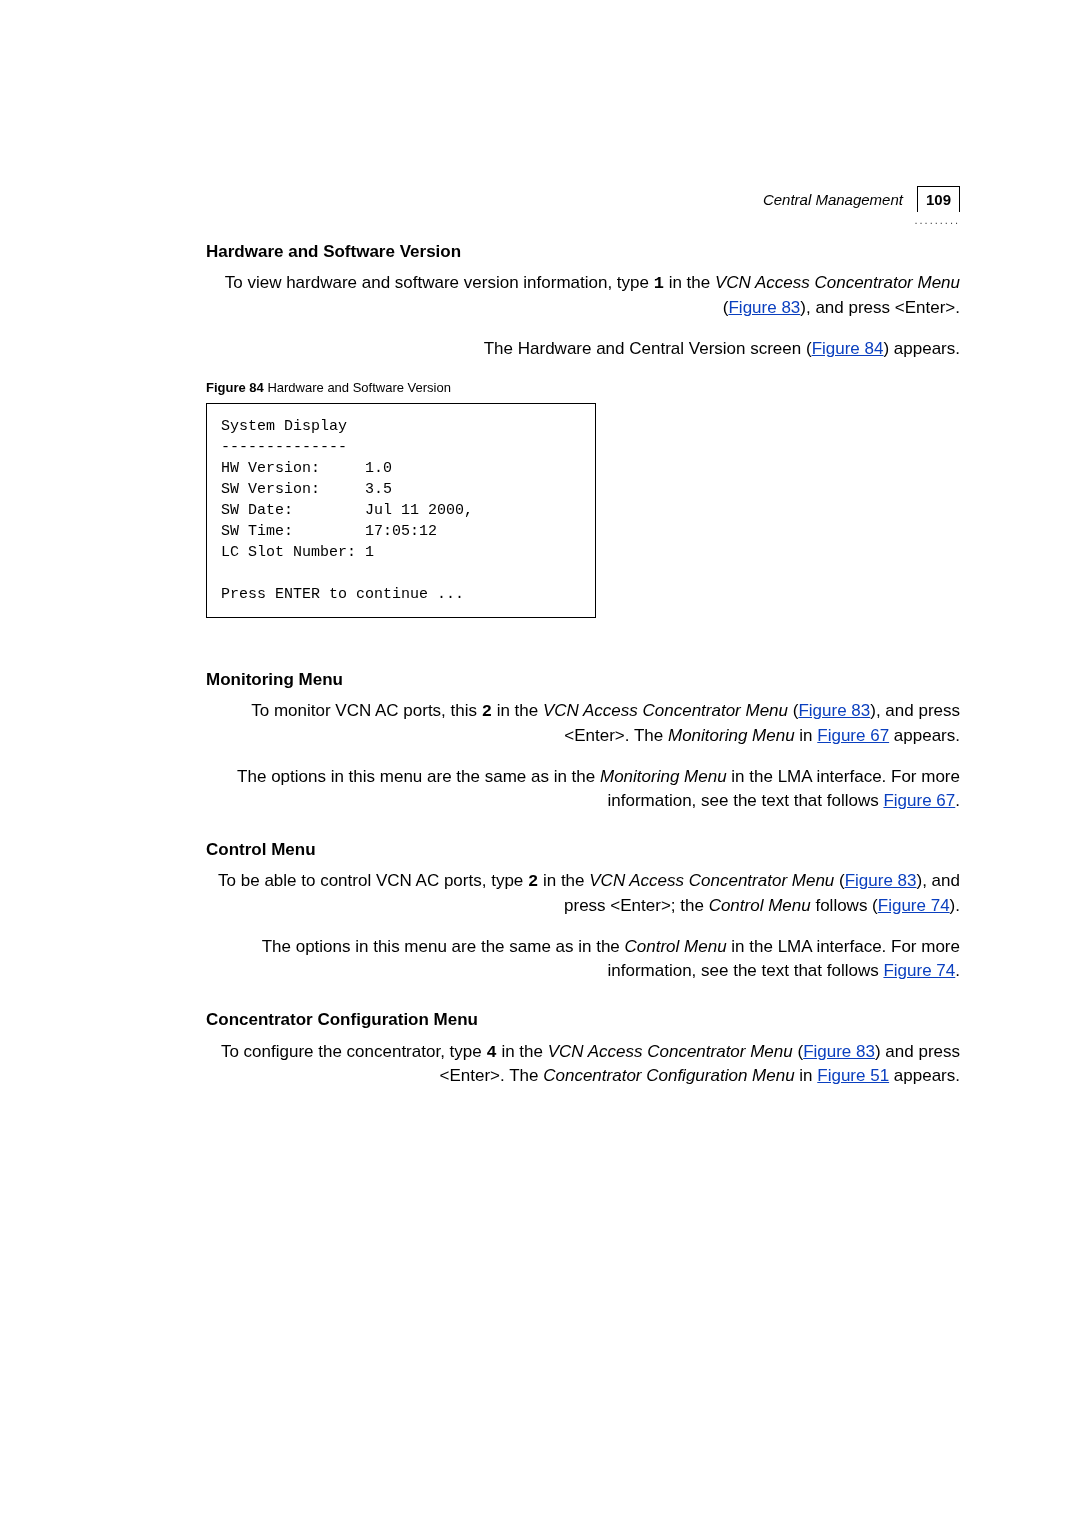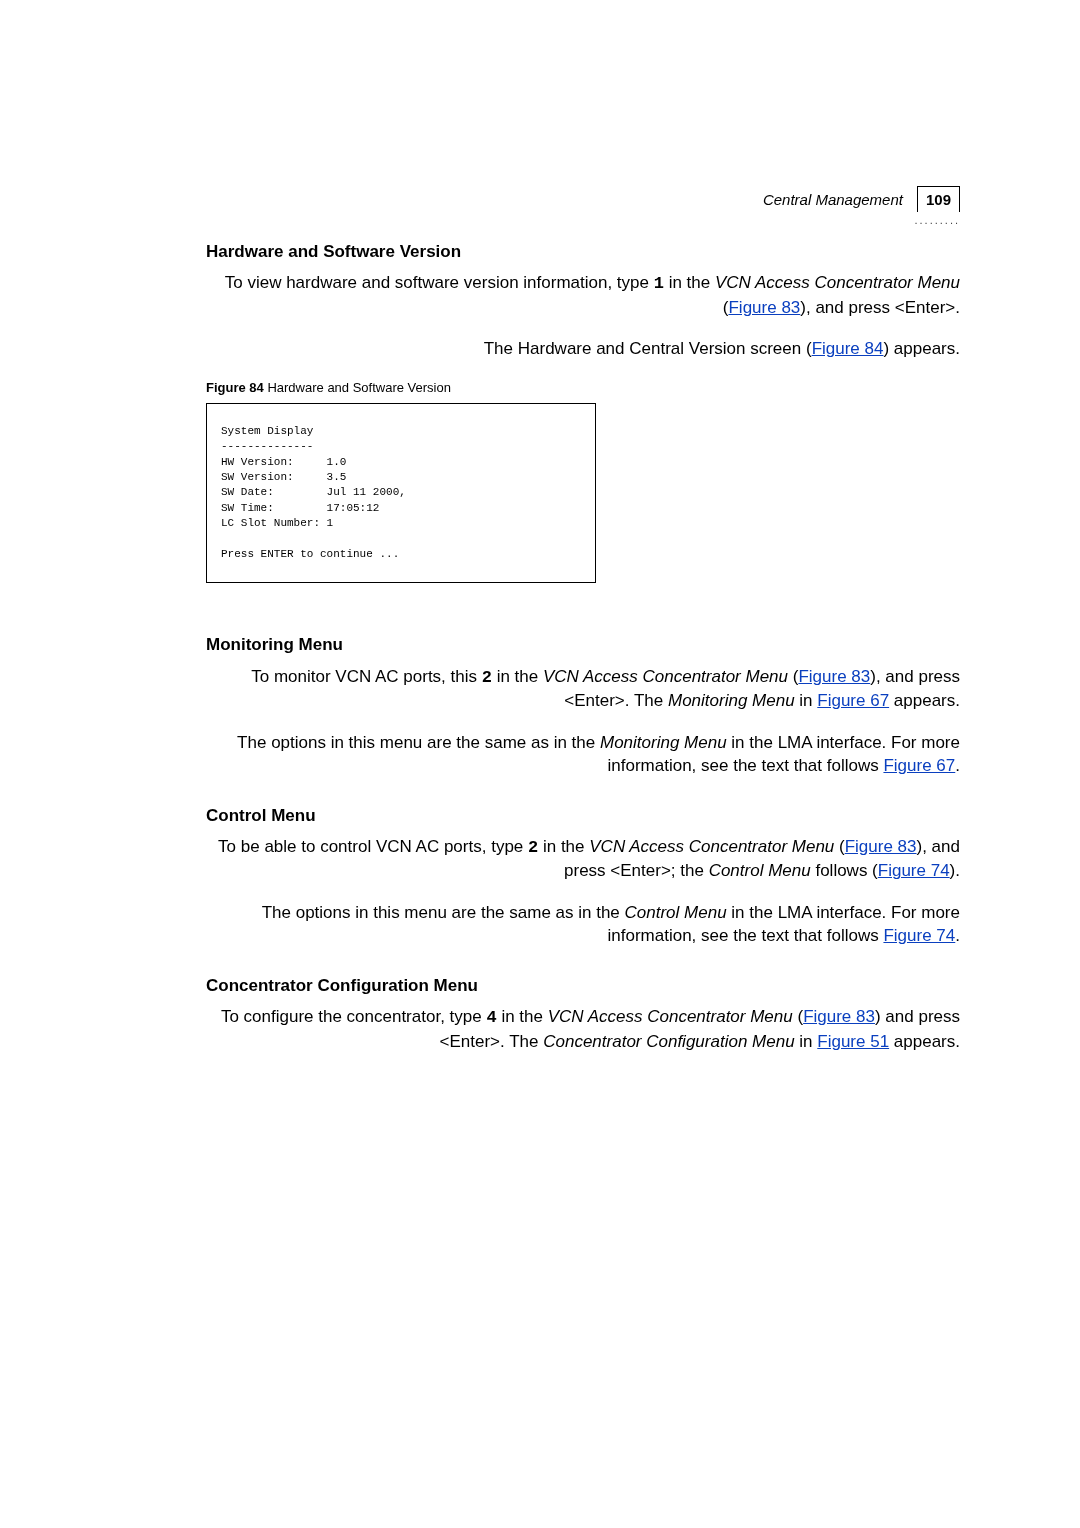--- a/index.html
+++ b/index.html
@@ -72,23 +72,23 @@
   }
   .fig-cap {
     font-size: 13px;
     margin-bottom: 6px;
   }
   .fig-cap .bold {
     font-weight: bold;
   }
   .code-box {
     border: 1px solid #000;
-    padding: 20px 14px;
+    padding: 12px 14px;
     font-family: "Courier New", monospace;
-    font-size: 11px;
+    font-size: 15px;
     white-space: pre;
     line-height: 1.4;
     margin-bottom: 24px;
     display: inline-block;
     min-width: 360px;
   }
 </style>
 </head>
 <body>
 

